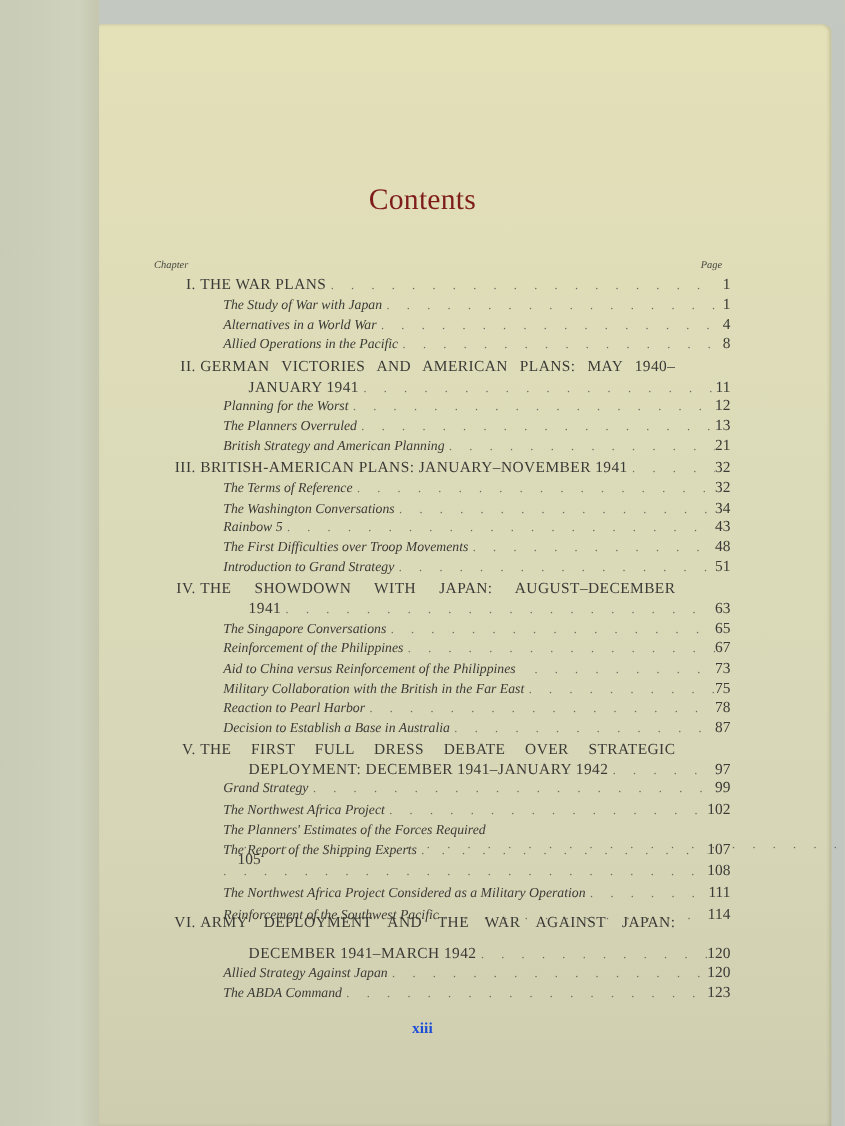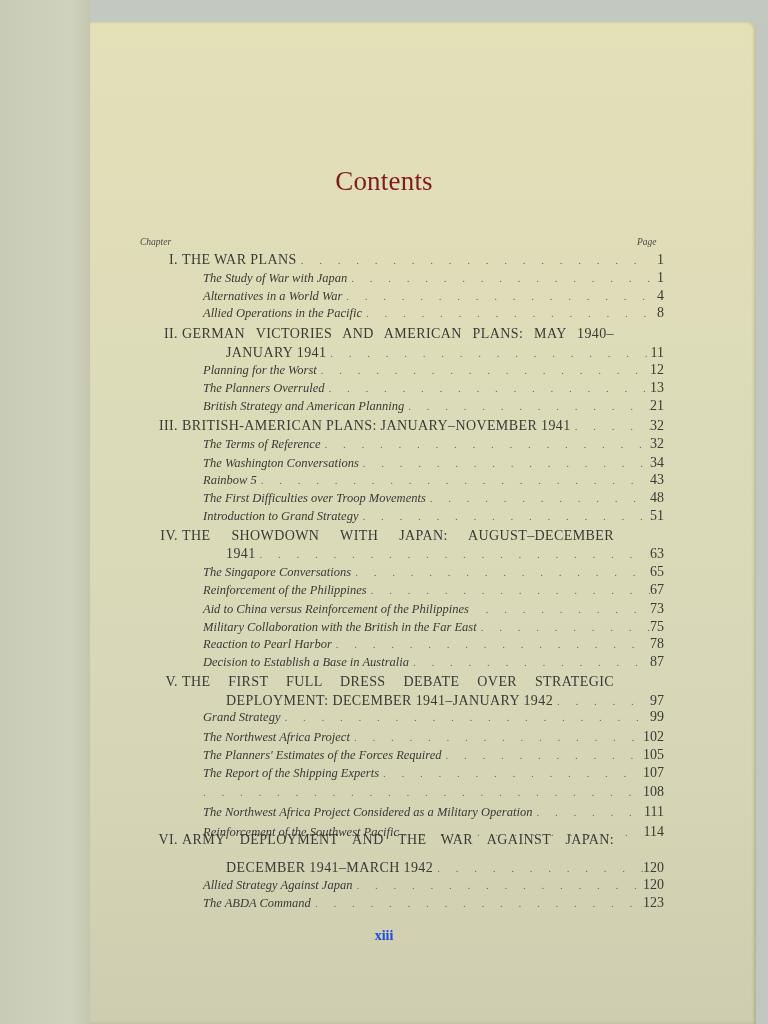--- a/index.html
+++ b/index.html
@@ -195,21 +195,21 @@
     <div class="row sec" style="top: 709px; left: 203px; width: 461px;">
       <span class="txt">Grand Strategy</span>
       <span class="dots">. . . . . . . . . . . . . . . . . . . . . . . . . . . . . . . . . . . . . . . . . . . . . . . . .</span>
       <span class="pg">99</span>
     </div>
     <div class="row sec" style="top: 729px; left: 203px; width: 461px;">
       <span class="txt">The Northwest Africa Project</span>
       <span class="dots">. . . . . . . . . . . . . . . . . . . . . . . . . . . . . . . . . . . . . . . . . . . . . . . . .</span>
       <span class="pg">102</span>
     </div>
-    <div class="row sec" style="top: 747px; left: 203px; width: 461px;">
+    <div class="row sec" style="top: 747px; left: 203px; width: 461px; flex-direction: column;">
       <span class="txt">The Planners' Estimates of the Forces Required</span>
       <span class="dots">. . . . . . . . . . . . . . . . . . . . . . . . . . . . . . . . . . . . . . . . . . . . . . . . .</span>
       <span class="pg">105</span>
     </div>
     <div class="row sec" style="top: 765px; left: 203px; width: 461px;">
       <span class="txt">The Report of the Shipping Experts</span>
       <span class="dots">. . . . . . . . . . . . . . . . . . . . . . . . . . . . . . . . . . . . . . . . . . . . . . . . .</span>
       <span class="pg">107</span>
     </div>
     <div class="row sec" style="top: 784px; left: 203px; width: 461px;">

